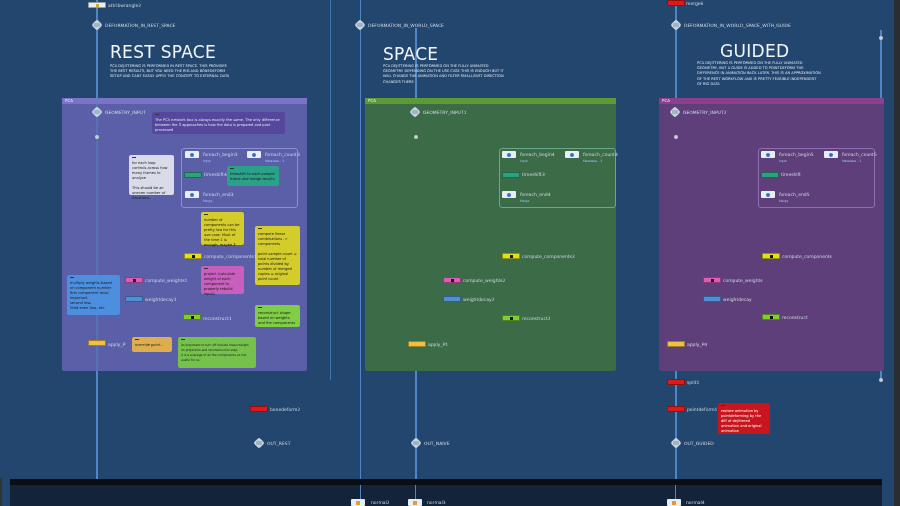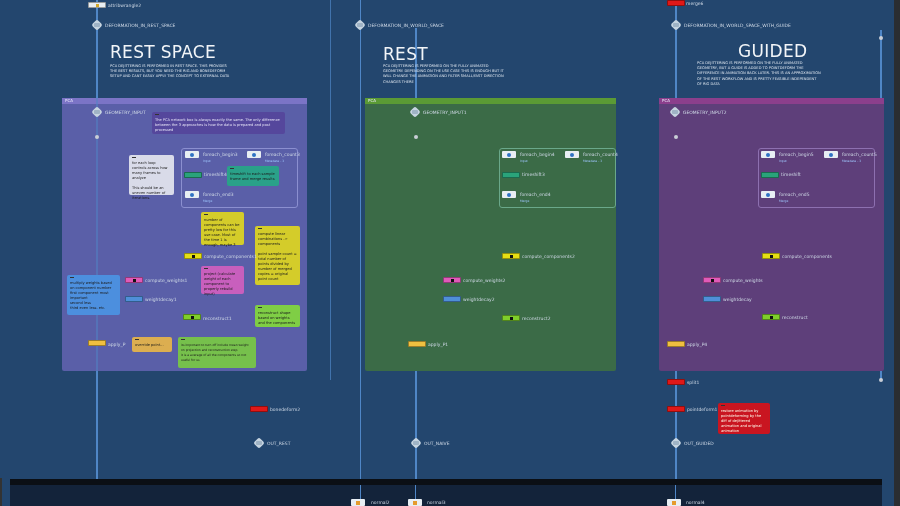--- a/index.html
+++ b/index.html
@@ -48,23 +48,23 @@
 
 <div class="null" style="left:91px;top:20px;"></div>
 <div class="lbl" style="left:105px;top:23px;">DEFORMATION_IN_REST_SPACE</div>
 <div class="null" style="left:354px;top:20px;"></div>
 <div class="lbl" style="left:368px;top:23px;">DEFORMATION_IN_WORLD_SPACE</div>
 <div class="null" style="left:670px;top:20px;"></div>
 <div class="lbl" style="left:684px;top:23px;">DEFORMATION_IN_WORLD_SPACE_WITH_GUIDE</div>
 
 <div class="bigtitle" style="left:110px;top:42px;">REST SPACE</div>
 <div class="desc" style="left:110px;top:64px;">PCA dejittering is performed in rest space. This provides the best results, but you need the rig and bonedeform setup and cant easily apply the concept to external data</div>
-<div class="bigtitle" style="left:383px;top:44px;">REST</div>
+<div class="bigtitle" style="left:383px;top:44px;">SPACE</div>
 <div class="desc" style="left:383px;top:64px;">PCA dejittering is performed on the fully animated geometry. Depending on the use case this is enough but it will change the animation and filter small/fast direction changes there</div>
-<div class="bigtitle" style="left:738px;top:41px;">GUIDED</div>
+<div class="bigtitle" style="left:720px;top:41px;">GUIDED</div>
 <div class="desc" style="left:697px;top:61px;">PCA dejittering is performed on the fully animated geometry, but a guide is added to pointdeform the difference in animation back later. This is an approximation of the rest workflow and is pretty feasible independent of rig data</div>
 
 <div class="netbox" style="left:62px;top:98px;width:245px;height:273px;background:#5a5fa8;">
   <div class="hdr" style="background:#7b74c6;">PCA</div>
 </div>
 <div class="wire" style="left:96px;top:98px;width:1.5px;height:273px;opacity:.5;"></div>
 <div class="null" style="left:91px;top:107px;"></div>
 <div class="lbl" style="left:105px;top:110px;">GEOMETRY_INPUT</div>
 <div class="note" style="left:152px;top:112px;width:133px;height:22px;background:#55479c;color:#e3e0f5;">The PCA network box is always exactly the same. The only difference between the 3 approaches is how the data is prepared and post processed</div>
 <div class="dot" style="left:95px;top:135px;"></div>

